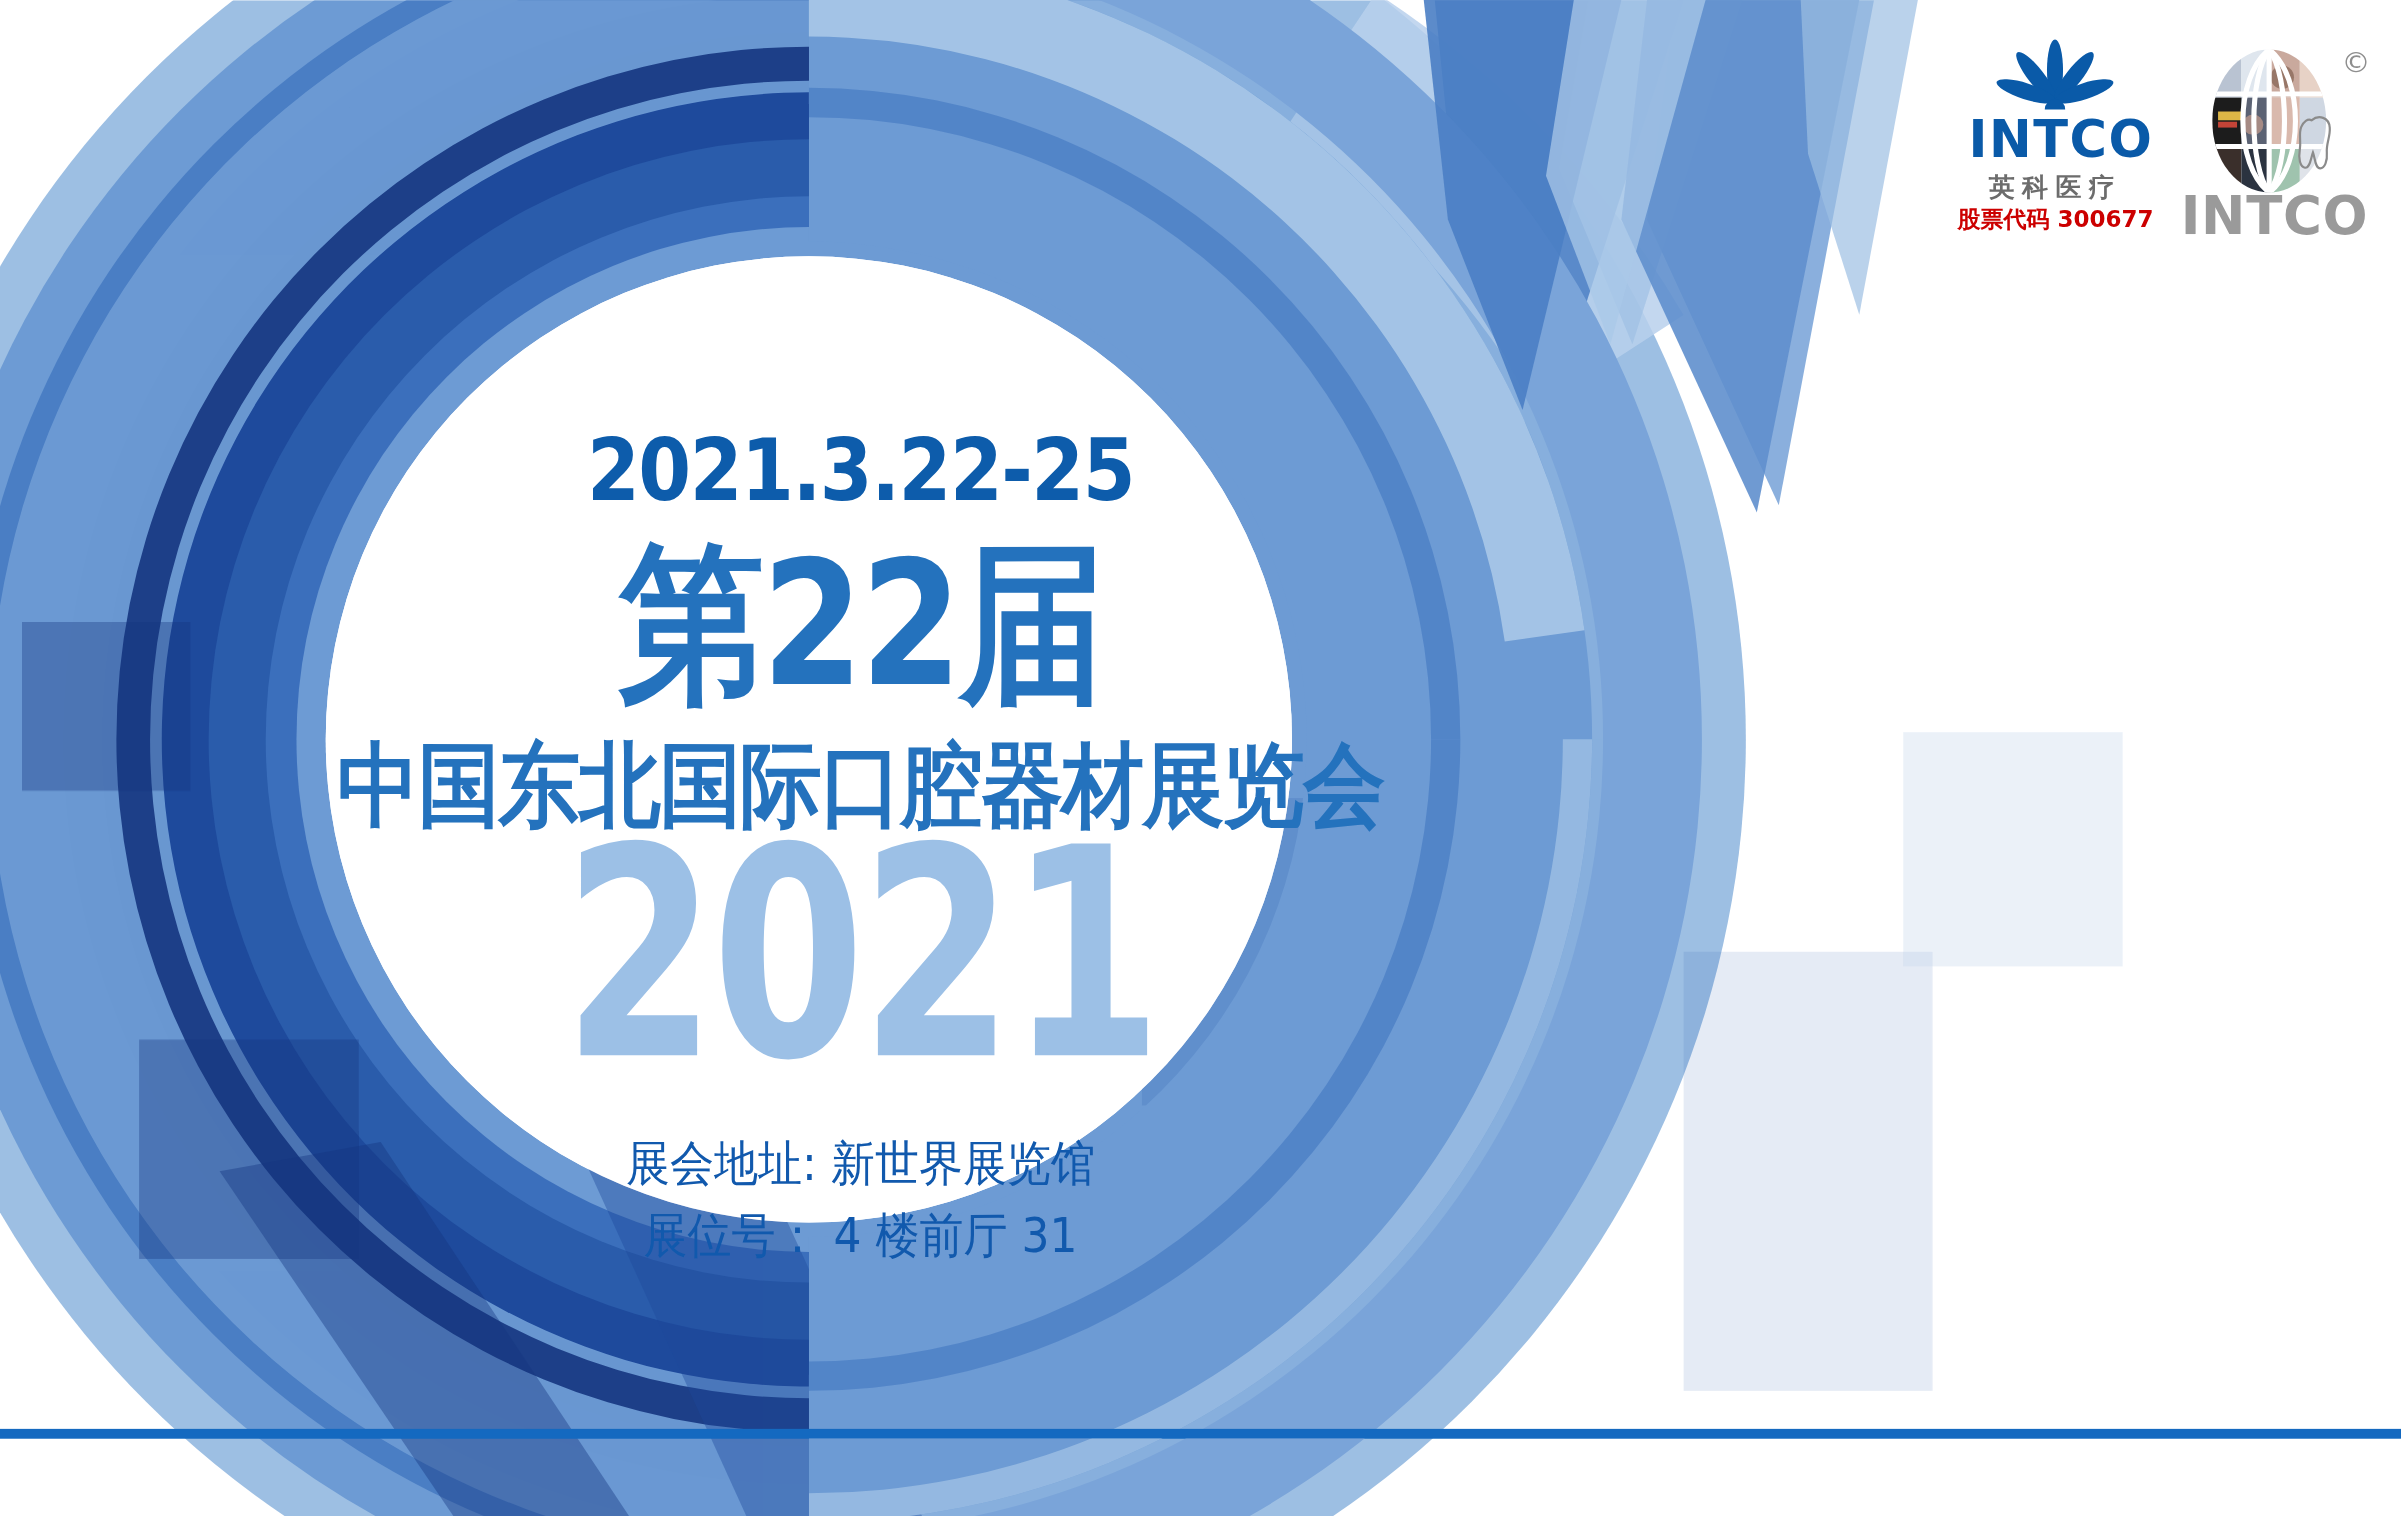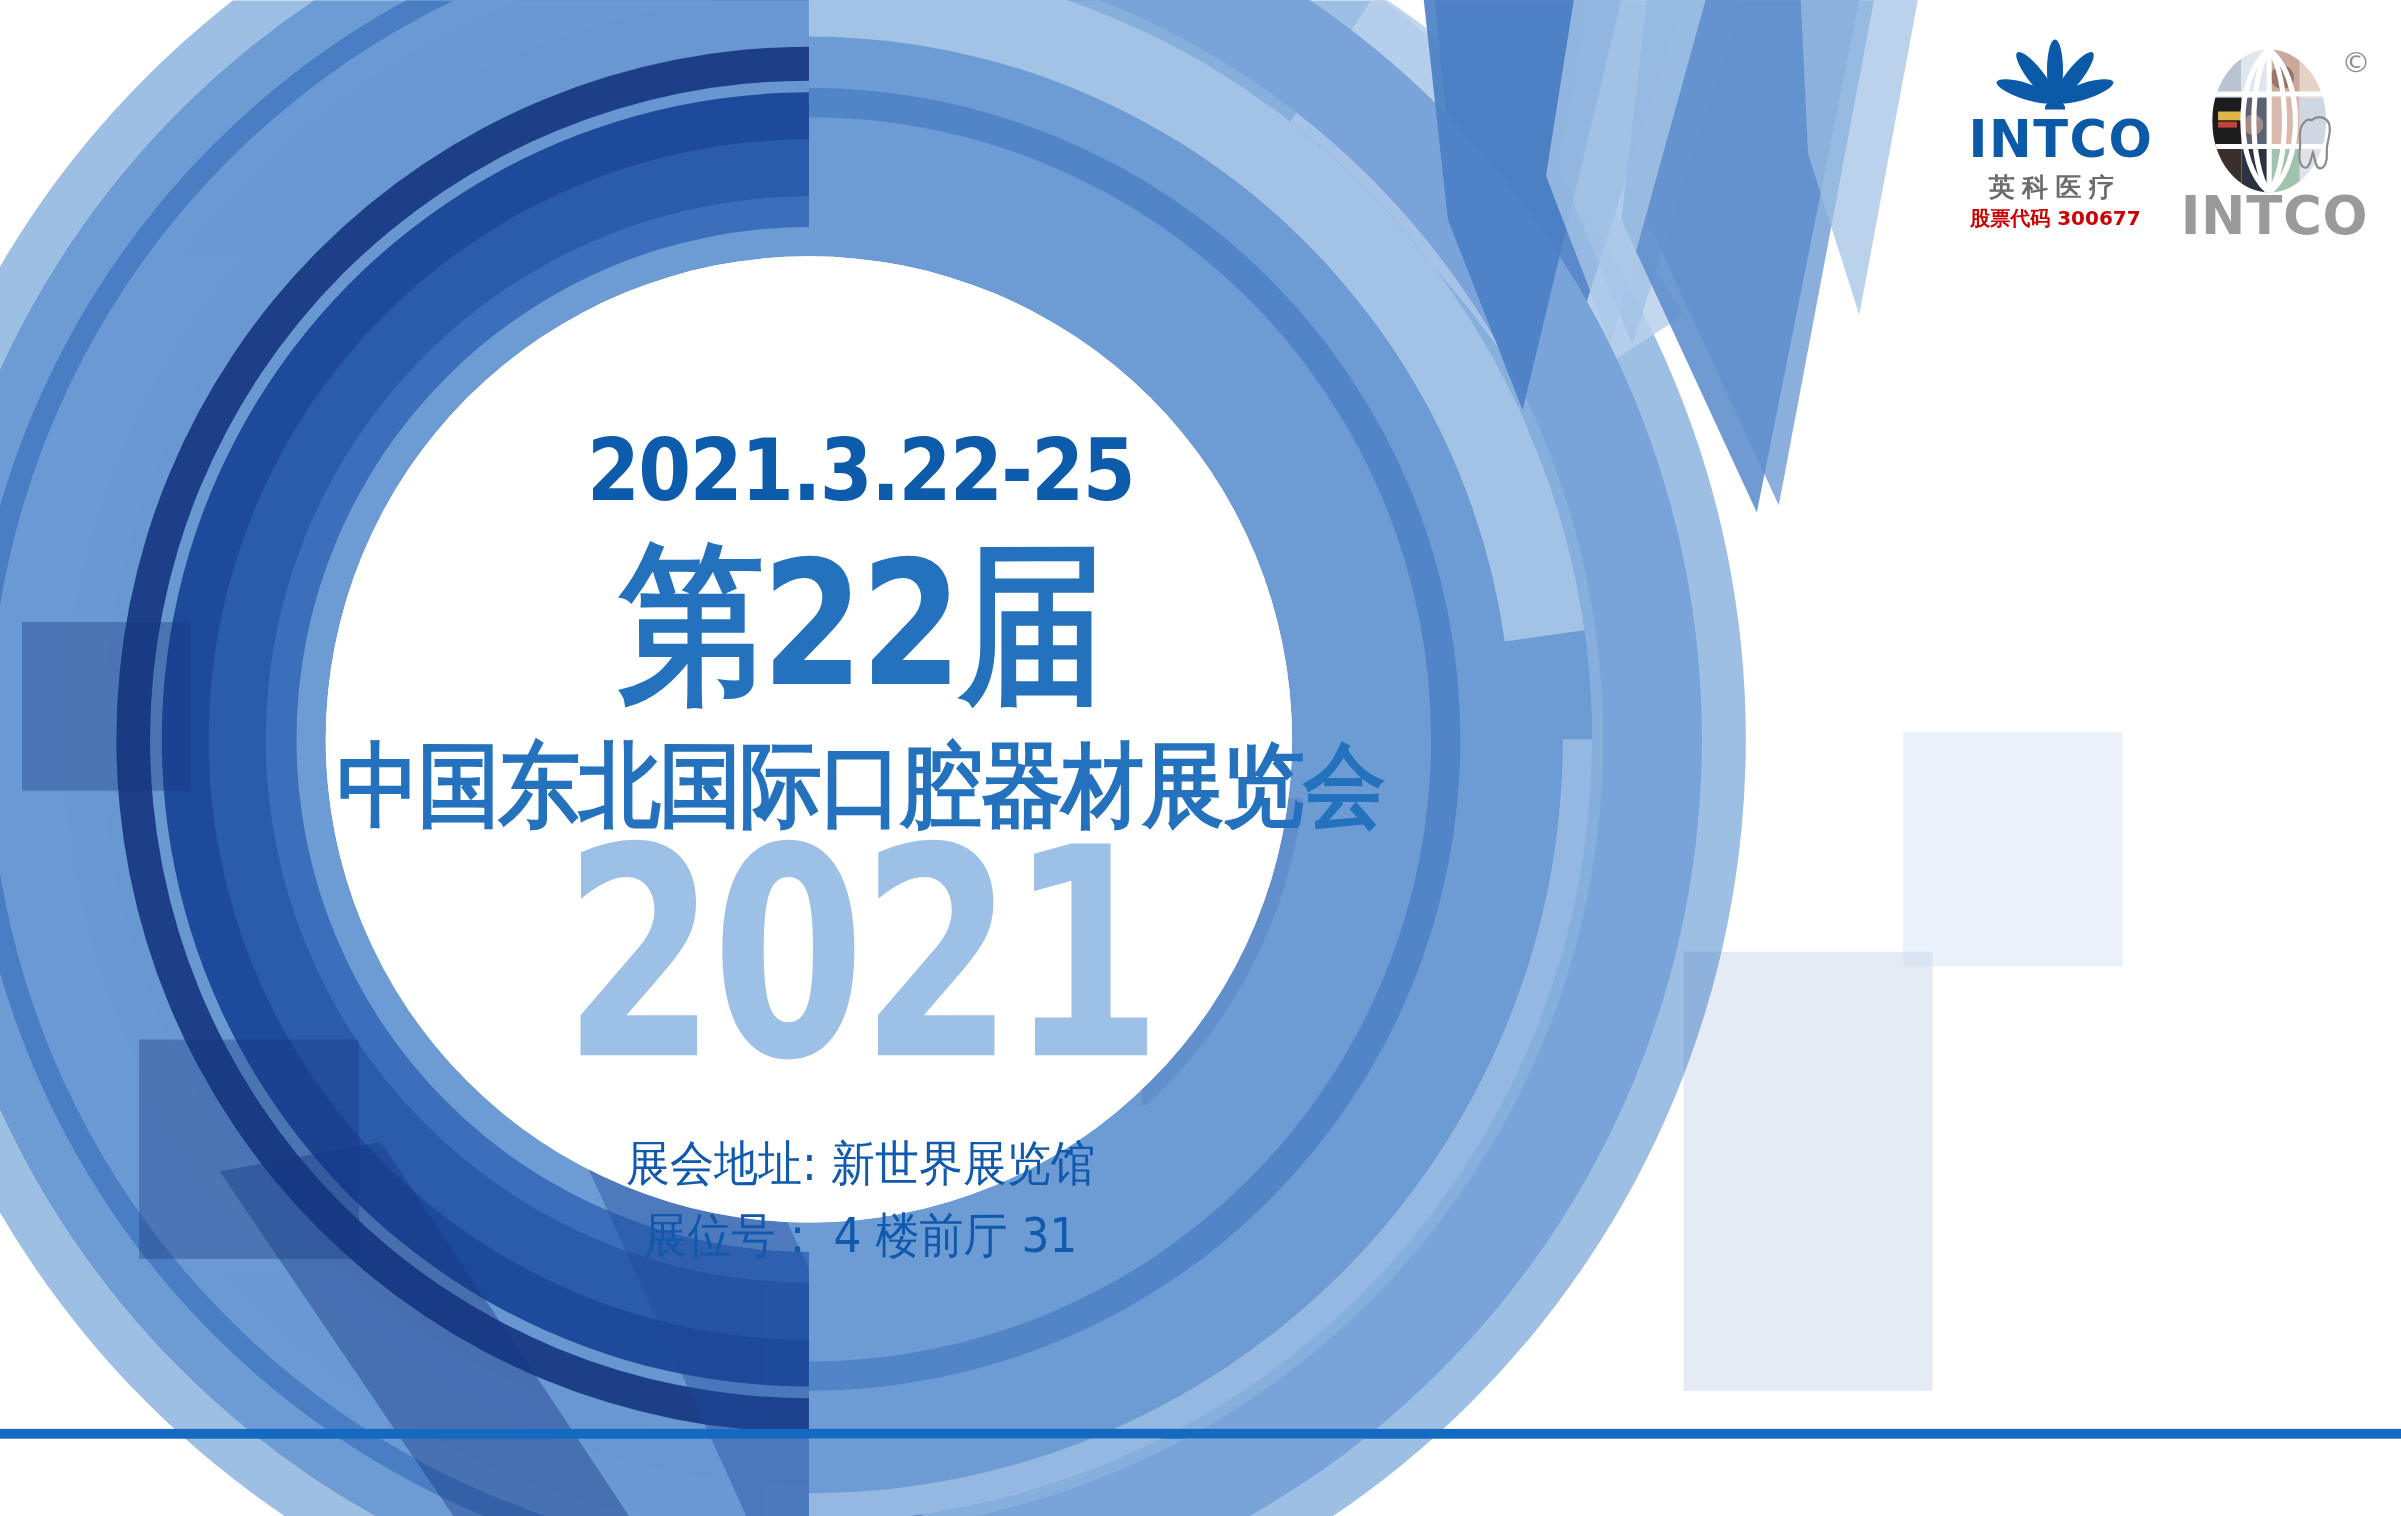--- a/index.html
+++ b/index.html
@@ -119,21 +119,21 @@
     letter-spacing:1.5px;line-height:1;margin-top:2.9px;
     font-family:"DejaVu Sans","Liberation Sans",sans-serif;
     margin-left:11px;
   }
   .intco-cn{
     font-size:26px;color:#6c6c6c;letter-spacing:7.3px;
     line-height:1;margin-top:8.8px;font-weight:700;
     font-family:"DejaVu Sans","Liberation Sans",sans-serif;
   }
   .intco-stock{
-    font-size:20px;color:#cc0000;letter-spacing:0px;
+    font-size:23px;color:#cc0000;letter-spacing:0px;
     line-height:1;margin-top:8.8px;font-weight:600;
     white-space:nowrap;
     font-family:"DejaVu Sans","Liberation Sans",sans-serif;
   }
 
   .cnde-block{
     position:relative;
     display:flex;flex-direction:column;align-items:center;
     width:183px;
     margin-top:5.9px;

